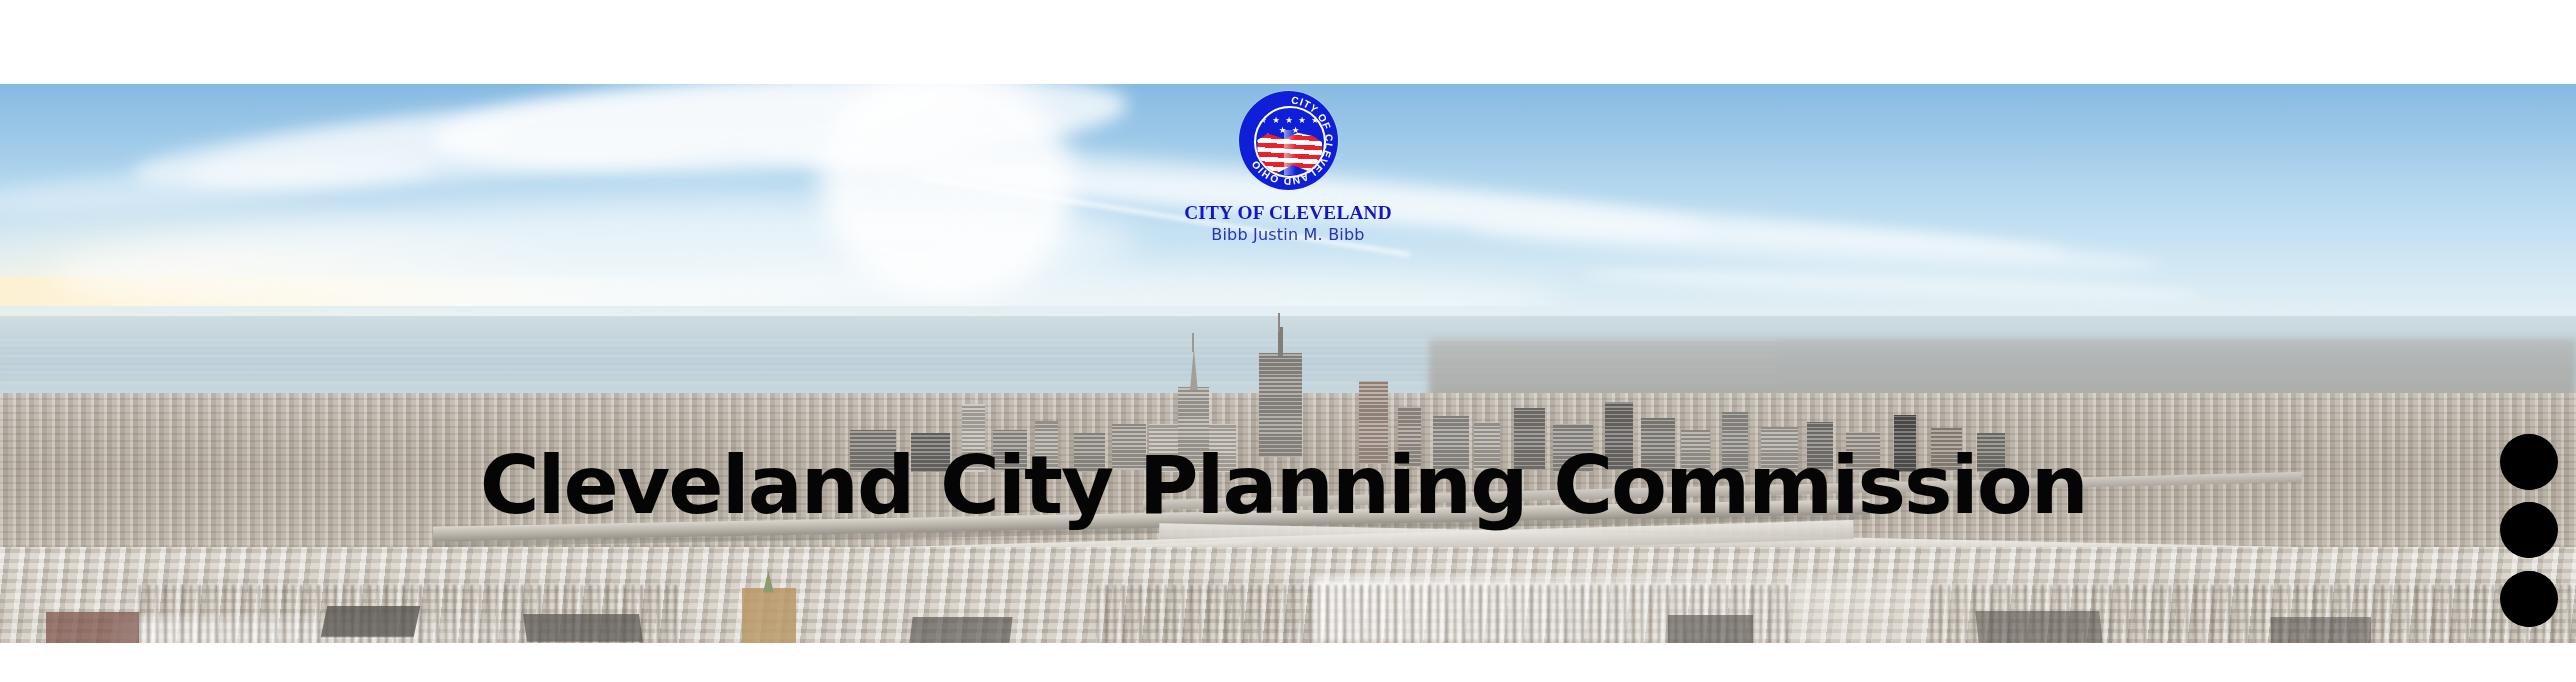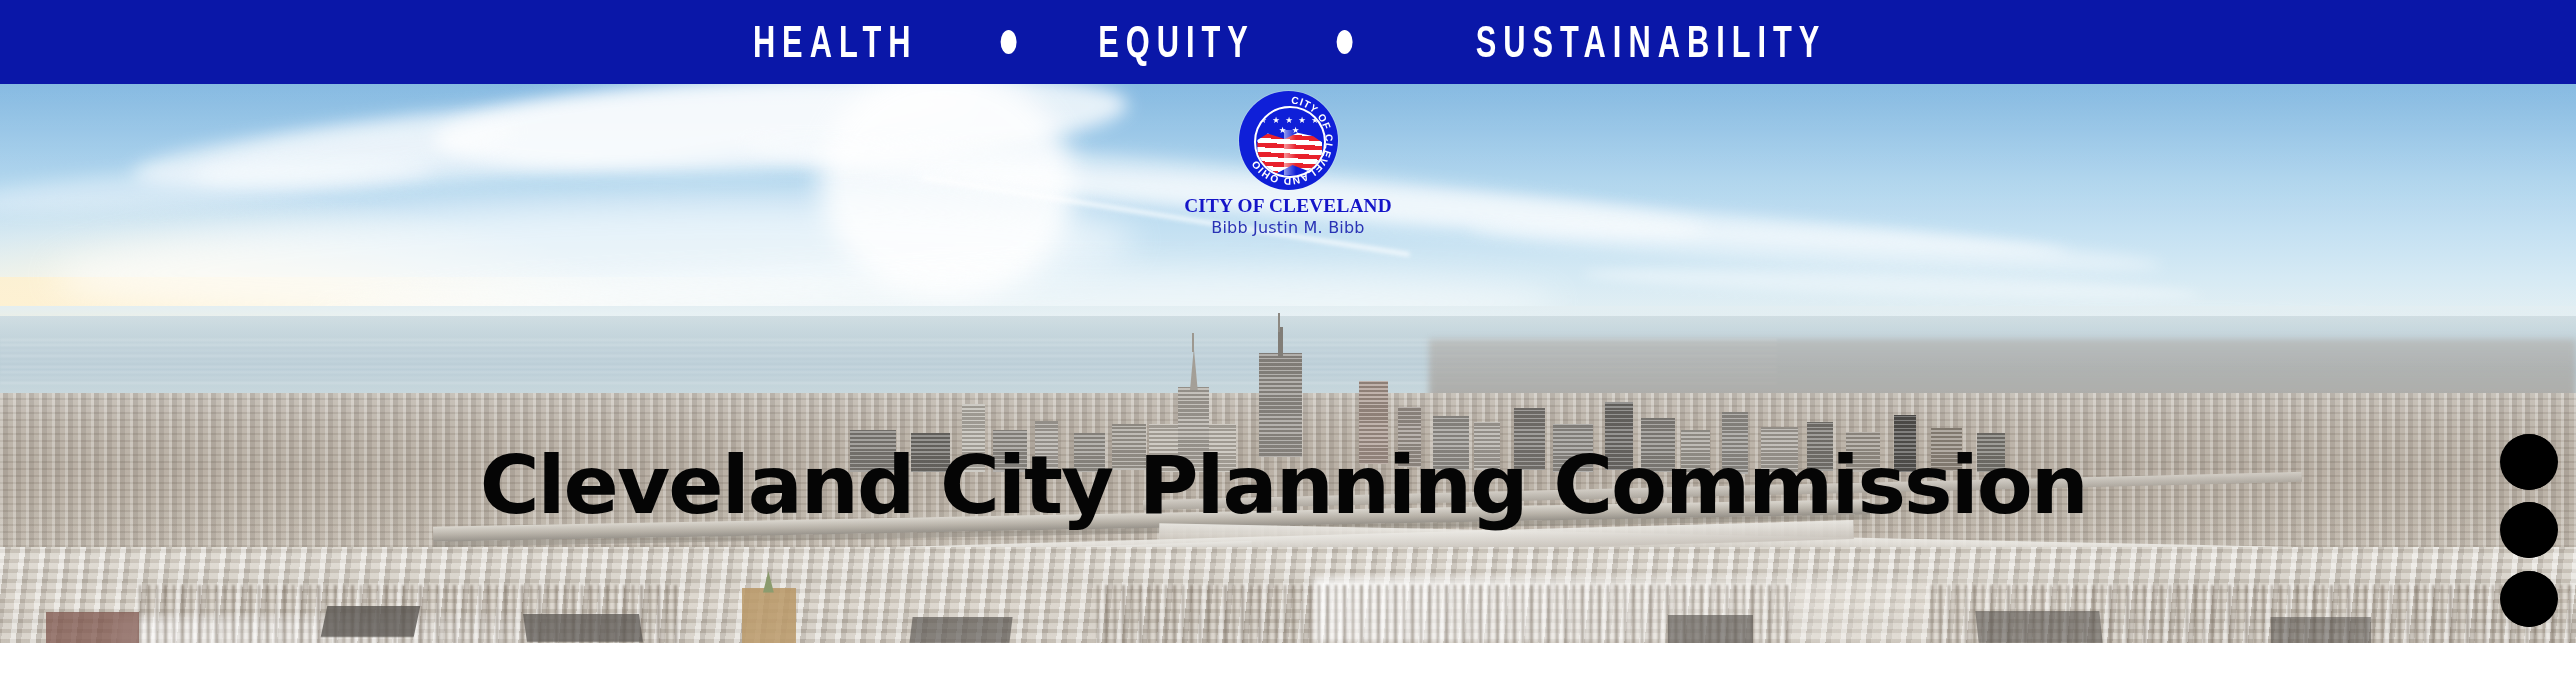--- a/index.html
+++ b/index.html
@@ -307,21 +307,21 @@
       repeating-linear-gradient(3deg,
         #e8212c 0px, #e8212c 4.6px,
         #ffffff 4.6px, #ffffff 9.3px);
     clip-path:polygon(0% 22%, 16% 8%, 42% 20%, 62% 6%, 86% 14%, 100% 28%, 100% 74%, 80% 92%, 54% 78%, 30% 96%, 8% 82%, 0% 66%);
   }
   #seal-flag-fold{
     position:absolute; left:28px; top:21.6px; width:12.4px; height:45px;
     background:linear-gradient(to right, rgba(255,255,255,.55), rgba(255,255,255,0));
   }
   #logo-name{
-    margin-top:5px;
+    margin-top:12px;
     color:#1515c8;
     font-family:"Liberation Serif",serif;
     font-weight:700;
     font-size:19.3px;
     line-height:21.6px;
     letter-spacing:0.2px;
     white-space:nowrap;
   }
   #logo-mayor{
     margin-top:2.3px;
@@ -375,29 +375,20 @@
   #bottom-pad{
     position:absolute; left:0; top:643px; width:2576px; height:39px;
     background:#ffffff; z-index:5;
   }
 </style>
 </head>
 <body>
 
 <div id="page">
 
-  <div id="tagline-bar">
-    <div id="tagline-inner">
-      <span class="tag-word">HEALTH</span>
-      <span class="tag-dot"></span>
-      <span class="tag-word">EQUITY</span>
-      <span class="tag-dot"></span>
-      <span class="tag-word">SUSTAINABILITY</span>
-    </div>
-  </div>
 
   <div id="hero">
     <div id="photo">
 
       <div class="sky-base"></div>
       <div class="sky-warm"></div>
       <div class="sky-warm2"></div>
 
       <div class="cloud c1"></div>
       <div class="cloud c2"></div>

